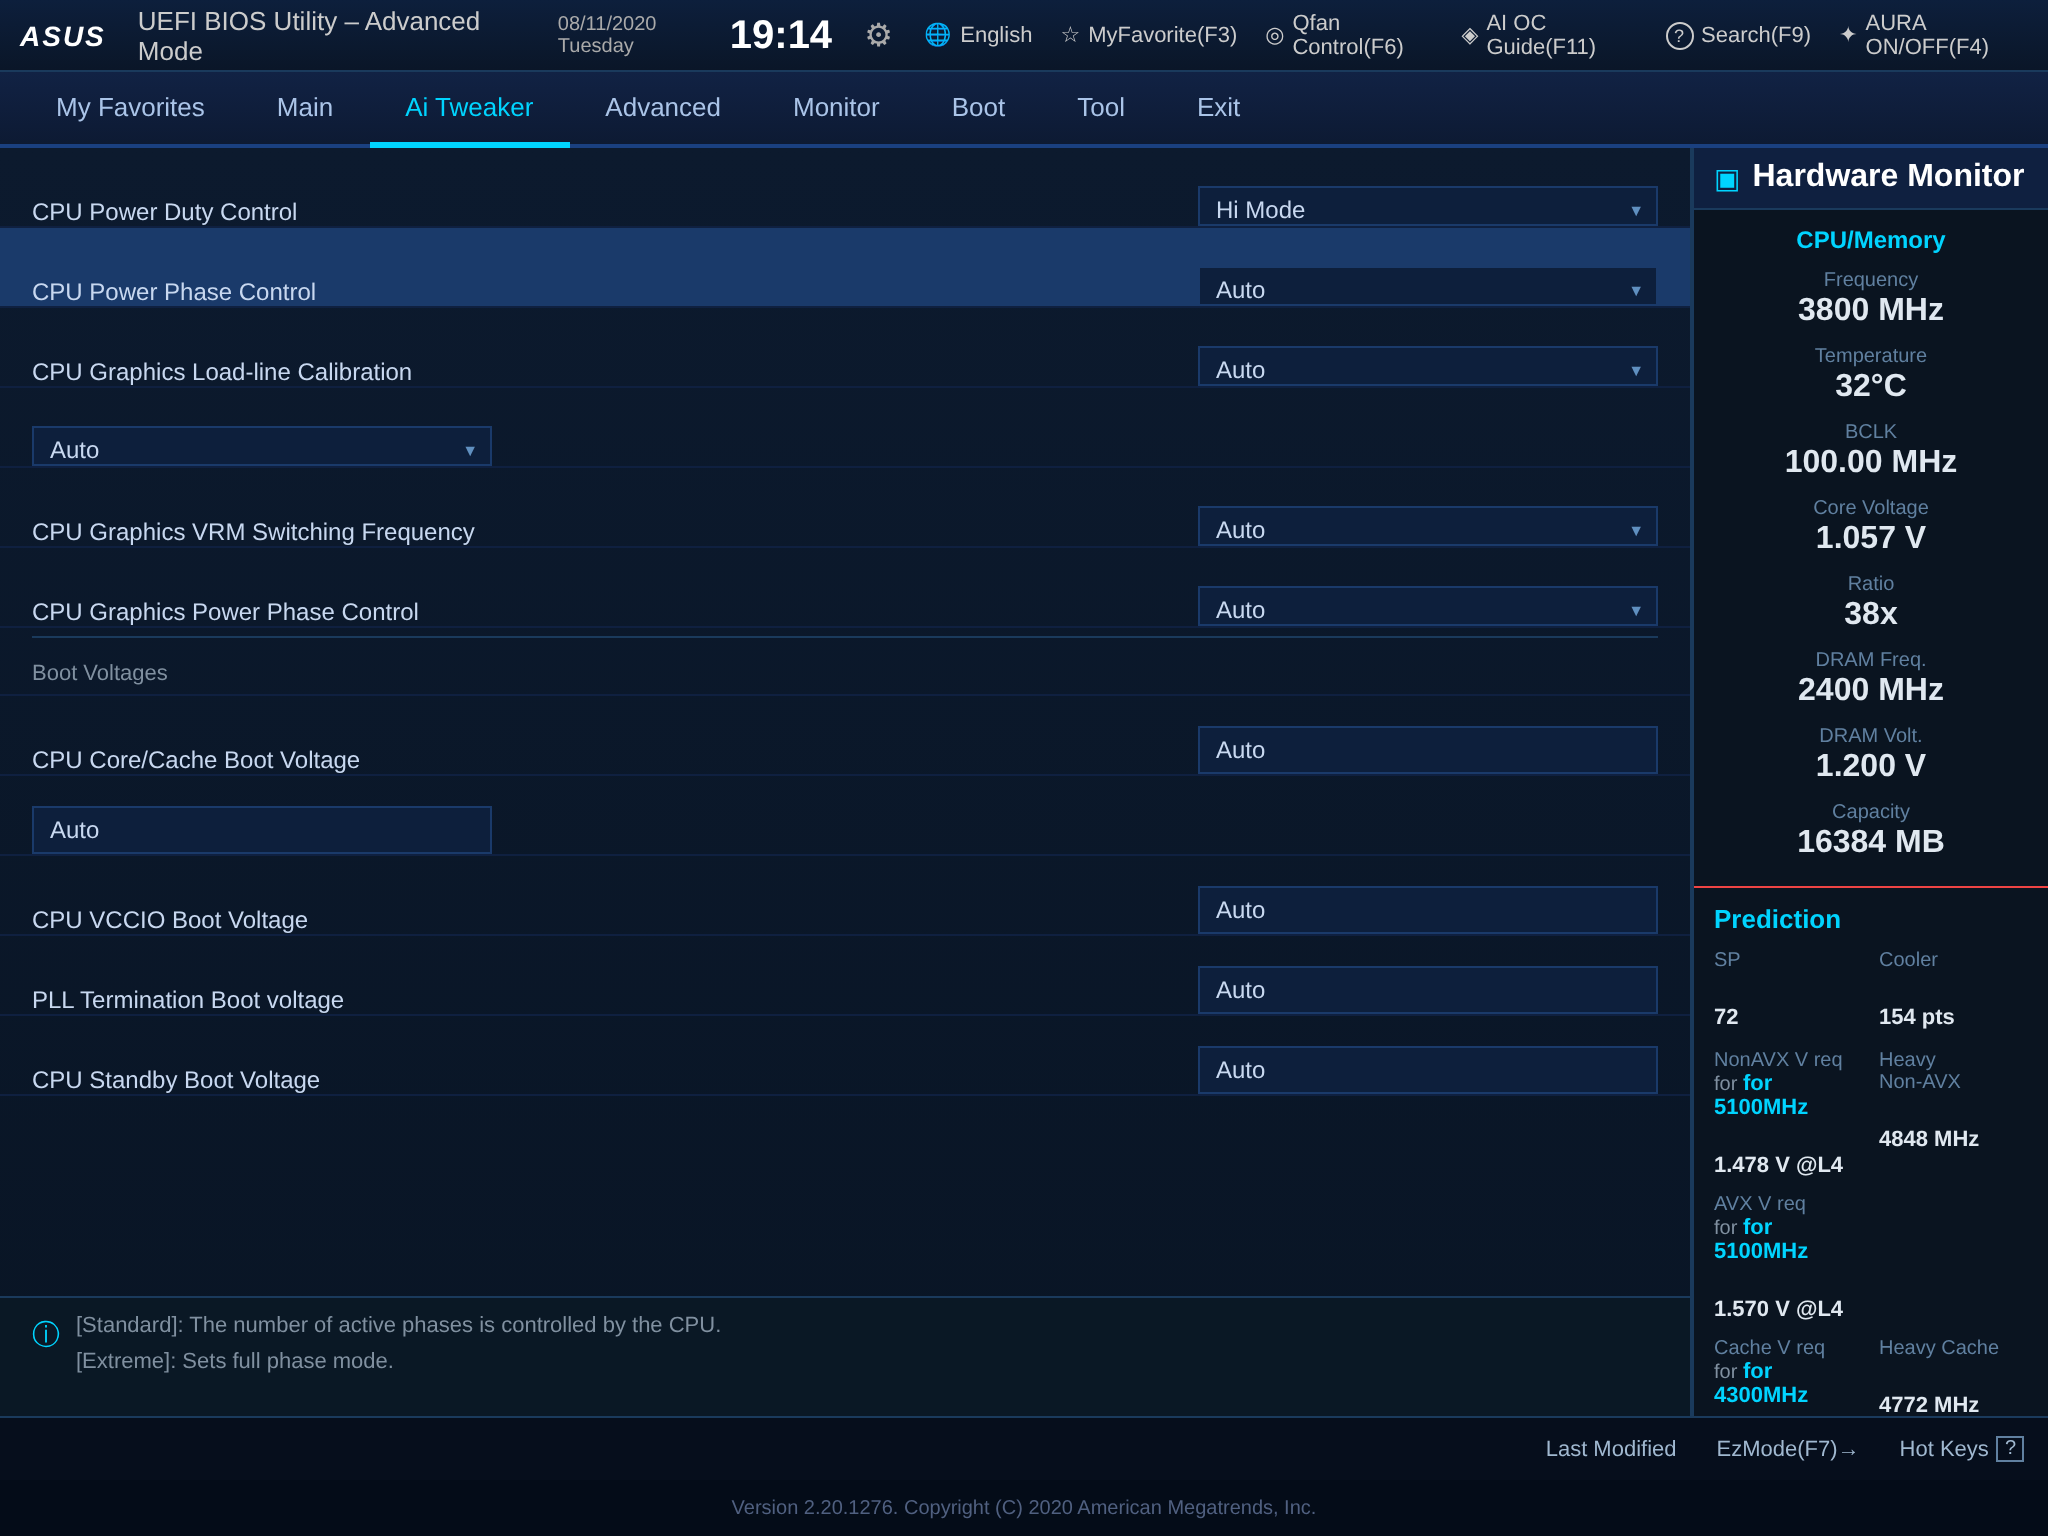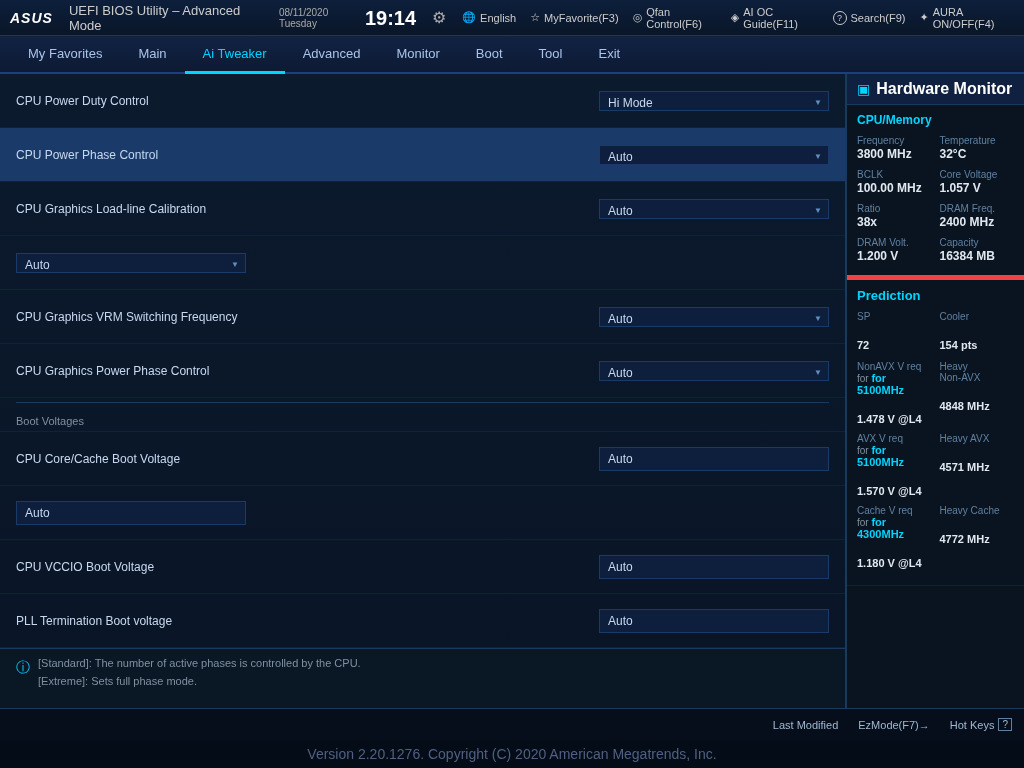--- a/index.html
+++ b/index.html
@@ -148,23 +148,23 @@
       overflow-y: auto;
       padding: 0;
     }
 
     .settings-list::-webkit-scrollbar { width: 6px; }
     .settings-list::-webkit-scrollbar-track { background: #0a1628; }
     .settings-list::-webkit-scrollbar-thumb { background: #1a4080; border-radius: 3px; }
 
     .setting-row {
       display: flex;
-      align-items: center;
+      align-items: flex-end;
       padding: 0 16px;
-      height: 54px;
+      height: 40px;
       border-bottom: 1px solid #0f2040;
     }
 
     .setting-row.highlighted {
       background: #1a3a6a;
     }
 
     .setting-label {
       color: #c8d8f0;
       font-size: 12px;
@@ -266,44 +266,45 @@
       font-weight: bold;
     }
 
     .monitor-icon {
       color: #00d4ff;
       font-size: 14px;
     }
 
     .hw-section {
       padding: 8px 10px;
-      border-bottom: 5px solid #ef4444;
+      border-bottom: 1px solid #ef4444;
+      text-align: center;
     }
 
     .hw-section-title {
       color: #00d4ff;
       font-size: 12px;
       font-weight: bold;
       margin-bottom: 8px;
     }
 
     .hw-grid {
       display: grid;
-      grid-template-columns: 1fr 1fr;
+      grid-template-columns: 1fr;
       gap: 4px 8px;
     }
 
     .hw-item-label {
       color: #6080a0;
       font-size: 10px;
     }
 
     .hw-item-value {
       color: #e0e8f0;
-      font-size: 12px;
+      font-size: 16px;
       font-weight: bold;
       margin-top: 1px;
     }
 
     .hw-item {
       margin-bottom: 4px;
     }
 
     .prediction-section {
       padding: 8px 10px;
@@ -376,21 +377,21 @@
     .version-bar {
       background: #040c18;
       height: 28px;
       display: flex;
       align-items: center;
       justify-content: center;
     }
 
     .version-text {
       color: #506080;
-      font-size: 14px;
+      font-size: 10px;
     }
   </style>
 </head>
 <body>
 
 <div class="main-container">
 
   <div class="top-bar">
     <div class="asus-logo">
       <span class="asus-logo-text">ASUS</span>
@@ -532,20 +533,21 @@
         <div class="setting-row">
           <span class="setting-label">PLL Termination Boot voltage</span>
           <div class="setting-control">
             <div class="text-control">
               <span>Auto</span>
             </div>
           </div>
         </div>
 
         <div class="setting-row">
+          <span class="setting-label">CPU Standby Boot Voltage</span>
           <div class="setting-control">
             <div class="text-control">
               <span>Auto</span>
             </div>
           </div>
         </div>
       </div>
 
       <div class="info-bar">
         <div class="info-text">
@@ -630,24 +632,20 @@
           </div>
         </div>
 
         <div class="pred-block">
           <div class="pred-row">
             <div>
               <div class="pred-label">AVX V req</div>
               <div class="pred-block-label">for <span class="pred-highlight">for 5100MHz</span></div>
               <div class="pred-value">1.570 V @L4</div>
             </div>
-            <div>
-              <div class="pred-label">Heavy AVX</div>
-              <div class="pred-value">4571 MHz</div>
-            </div>
           </div>
         </div>
 
         <div class="pred-block">
           <div class="pred-row">
             <div>
               <div class="pred-label">Cache V req</div>
               <div class="pred-block-label">for <span class="pred-highlight">for 4300MHz</span></div>
               <div class="pred-value">1.180 V @L4</div>
             </div>

